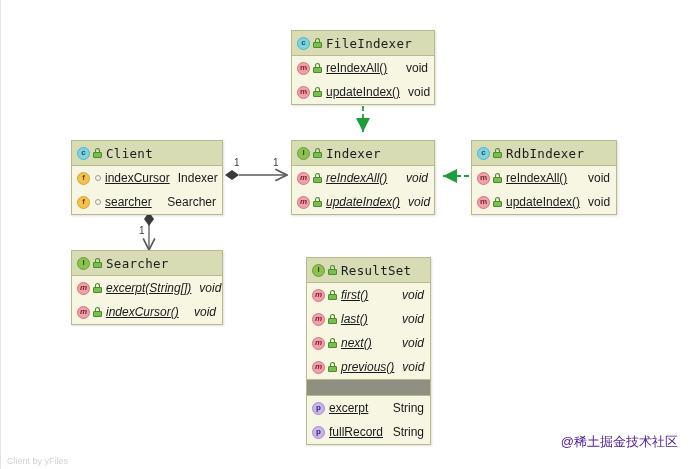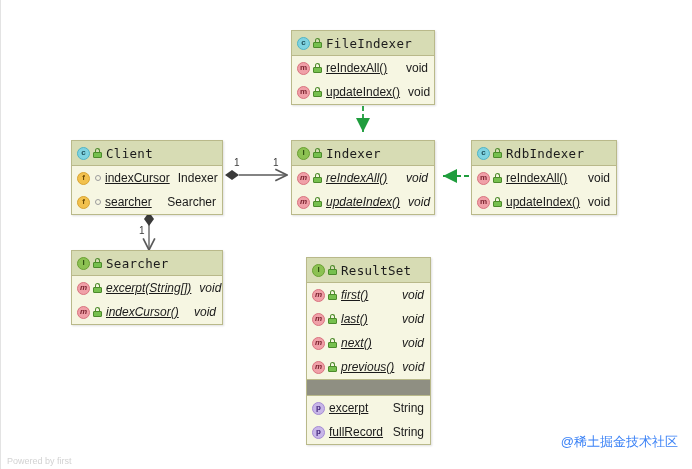--- a/index.html
+++ b/index.html
@@ -101,21 +101,21 @@
   }
 
   
   .powered {
     position: absolute; left: 6px; bottom: 3px;
     font-size: 9px; color: #d2d2d2;
     font-family: "Liberation Sans", sans-serif;
   }
   .watermark {
     position: absolute; right: 14px; bottom: 18px;
-    font-size: 13px; color: #3b82f6;
+    font-size: 13px; color: #4c1d95;
     font-family: "Liberation Sans", sans-serif;
   }
 </style>
 </head>
 <body>
 
 <div id="canvas">
 
   <svg class="edges" viewBox="0 0 692 469" xmlns="http://www.w3.org/2000/svg">
     <defs>
@@ -357,16 +357,16 @@
         <span class="row-type">String</span>
       </div>
       <div class="uml-row">
         <span class="badge badge-p">p</span>
         <span class="row-name">fullRecord</span>
         <span class="row-type">String</span>
       </div>
     </div>
   </div>
 
-  <div class="powered">Powered by first</div>
+  <div class="powered">Client by yFiles</div>
   <div class="watermark">@稀土掘金技术社区</div>
 
 </div>
 
 </body></html>

